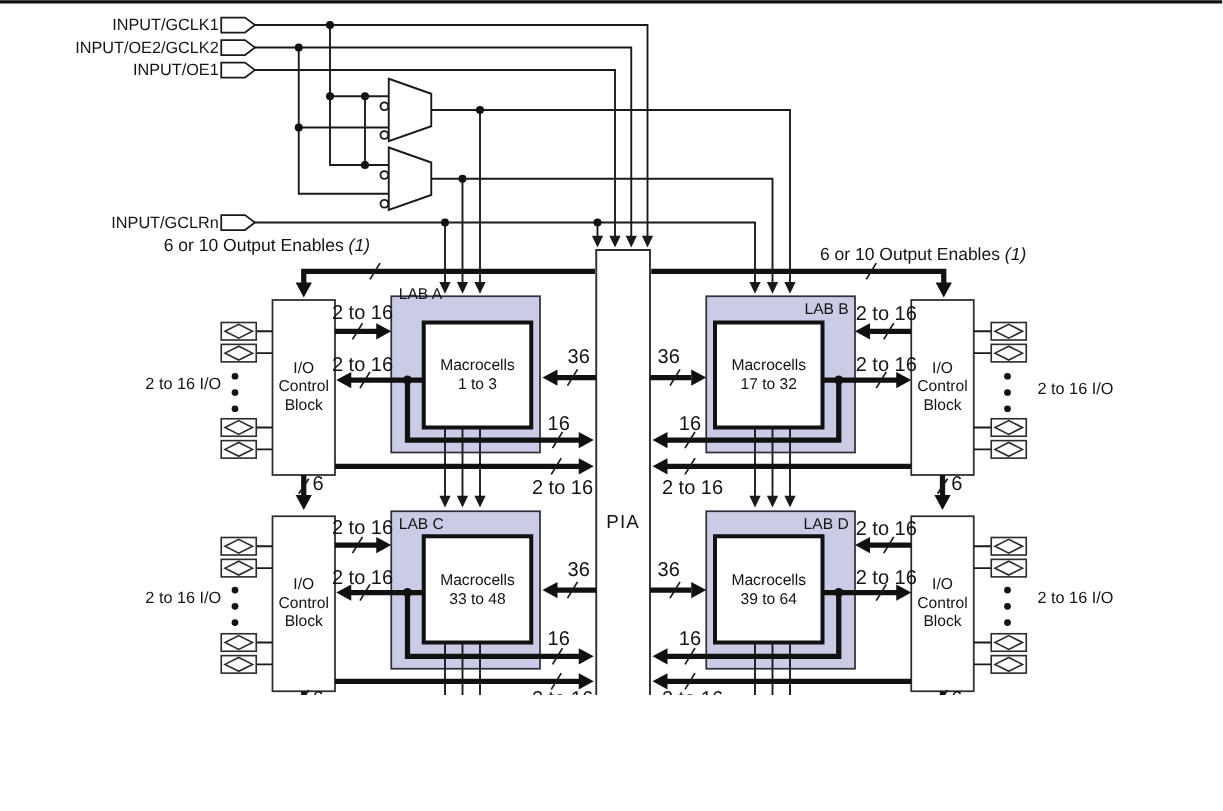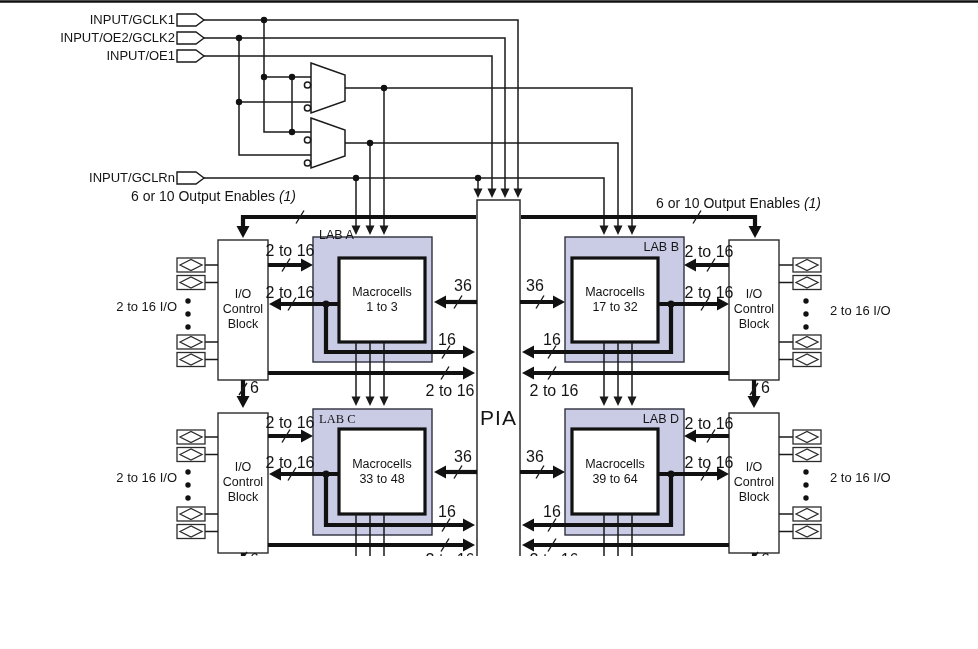--- a/index.html
+++ b/index.html
@@ -4,21 +4,21 @@
 <style>
   html,body{margin:0;padding:0;background:#ffffff;}
   .stage{position:relative;width:978px;height:556px;background:#fff;
          font-family:"Liberation Sans",sans-serif;color:#141414;overflow:hidden;}
   .stage svg{position:absolute;left:0;top:0;}
   .lbl{position:absolute;white-space:nowrap;}
   .s13{font-size:13px;line-height:14px;}
   .s135{font-size:14px;line-height:15px;}
   .s12{font-size:16px;line-height:13px;}
   .s125{font-size:12.5px;line-height:15px;}
-  .pia-t{font-size:21px;line-height:22px;letter-spacing:1px;}
+  .pia-t{font-size:15px;line-height:22px;letter-spacing:1px;}
   .ctr{text-align:center;}
   .rt{text-align:right;}
   .it{font-style:italic;}
 </style>
 </head>
 <body>
 
 <div class="stage">
 
 <svg width="978" height="649" viewBox="0 0 978 649">
@@ -233,21 +233,21 @@
   <div class="lbl s13 rt" style="left:55px;top:13px;width:120px;">INPUT/GCLK1</div>
   <div class="lbl s13 rt" style="left:30px;top:31px;width:145px;">INPUT/OE2/GCLK2</div>
   <div class="lbl s13 rt" style="left:55px;top:49px;width:120px;">INPUT/OE1</div>
   <div class="lbl s13 rt" style="left:55px;top:171px;width:120px;text-align:right;">INPUT/GCLRn</div>
 
   <div class="lbl s135" style="left:131px;top:189px;"><span>6 or 10 Output Enables</span>&nbsp;<span class="it">(1)</span></div>
   <div class="lbl s135" style="left:656px;top:196px;"><span>6 or 10 Output Enables</span>&nbsp;<span class="it">(1)</span></div>
 
   <div class="lbl s125" style="left:319px;top:228px;">LAB A</div>
   <div class="lbl s125 rt" style="left:565px;top:240px;width:114px;">LAB B</div>
-  <div class="lbl s125" style="left:319px;top:412px;font-family:Liberation Serif, serif;">LAB C</div>
+  <div class="lbl s125" style="left:319px;top:412px;">LAB C</div>
   <div class="lbl s125 rt" style="left:565px;top:412px;width:114px;">LAB D</div>
 
   <div class="lbl s125 ctr" style="left:339px;top:285px;width:86px;">
       <div>Macrocells</div>
       <div>1 to 3</div>
     </div>
   <div class="lbl s125 ctr" style="left:572px;top:285px;width:86px;">
       <div>Macrocells</div>
       <div>17 to 32</div>
     </div>

